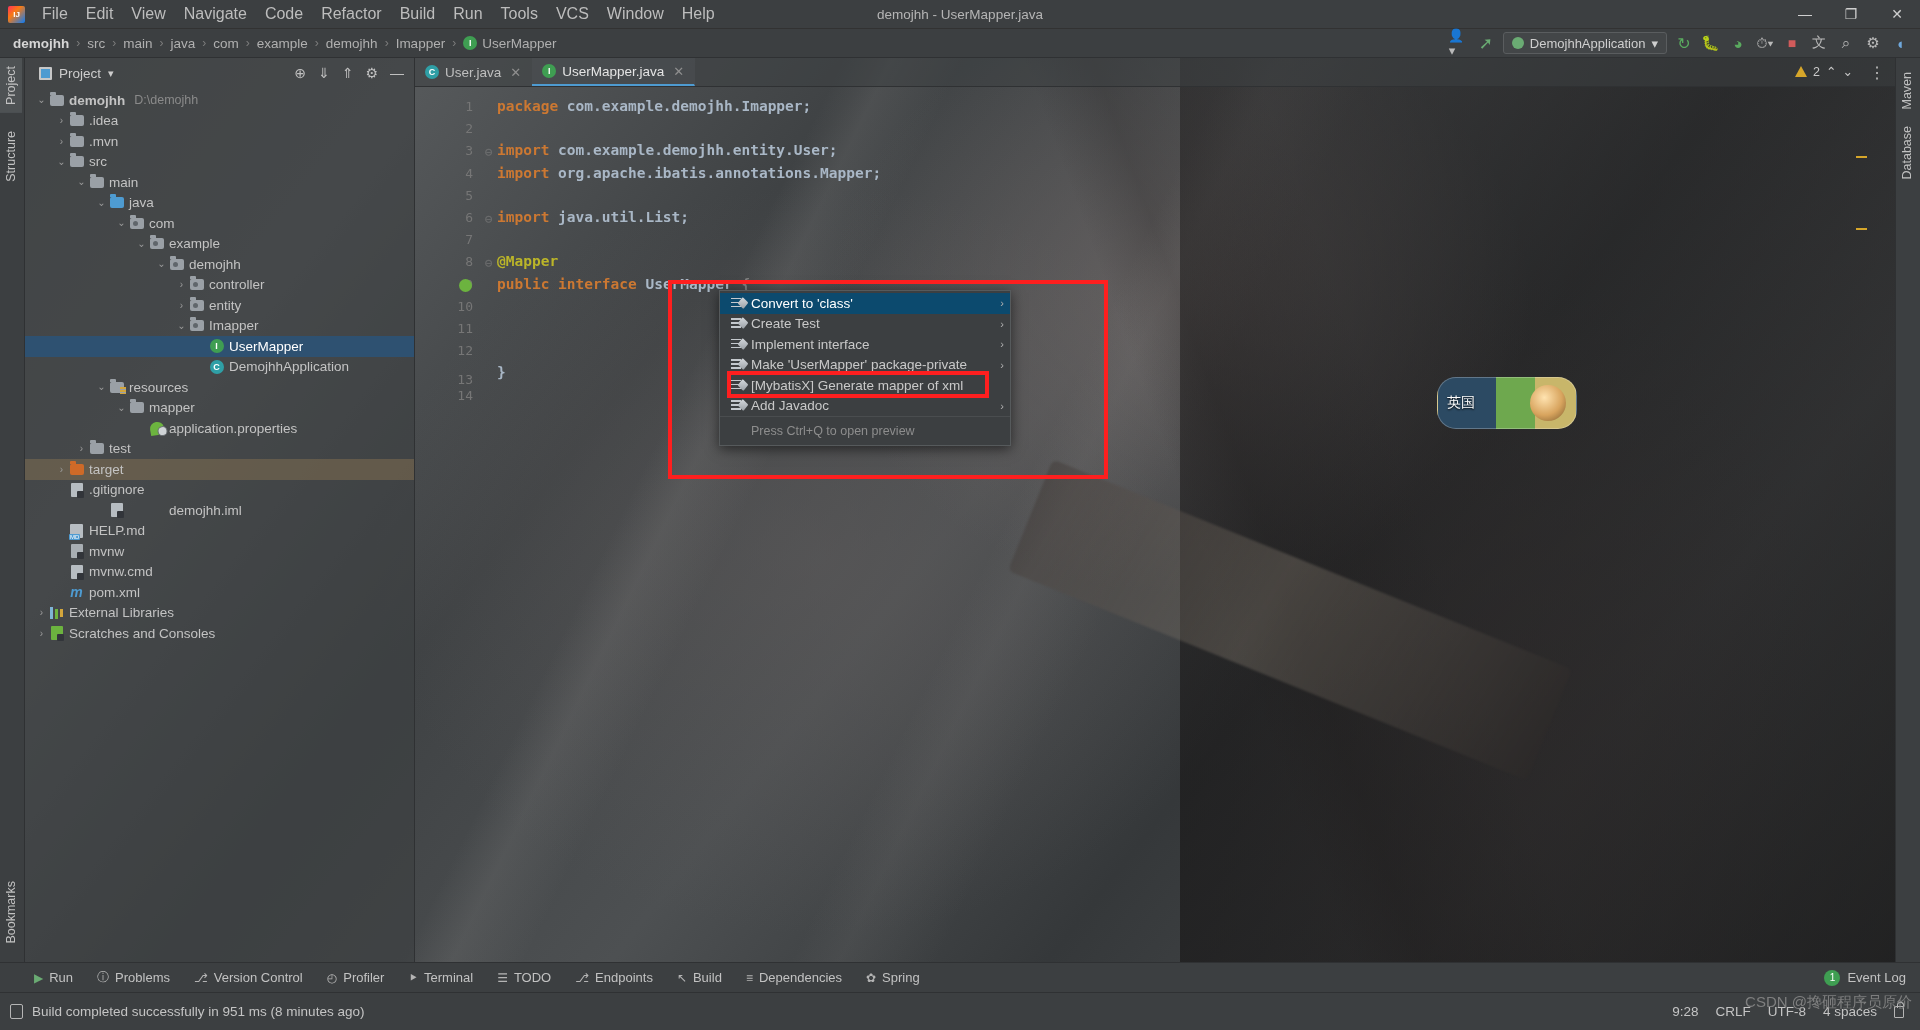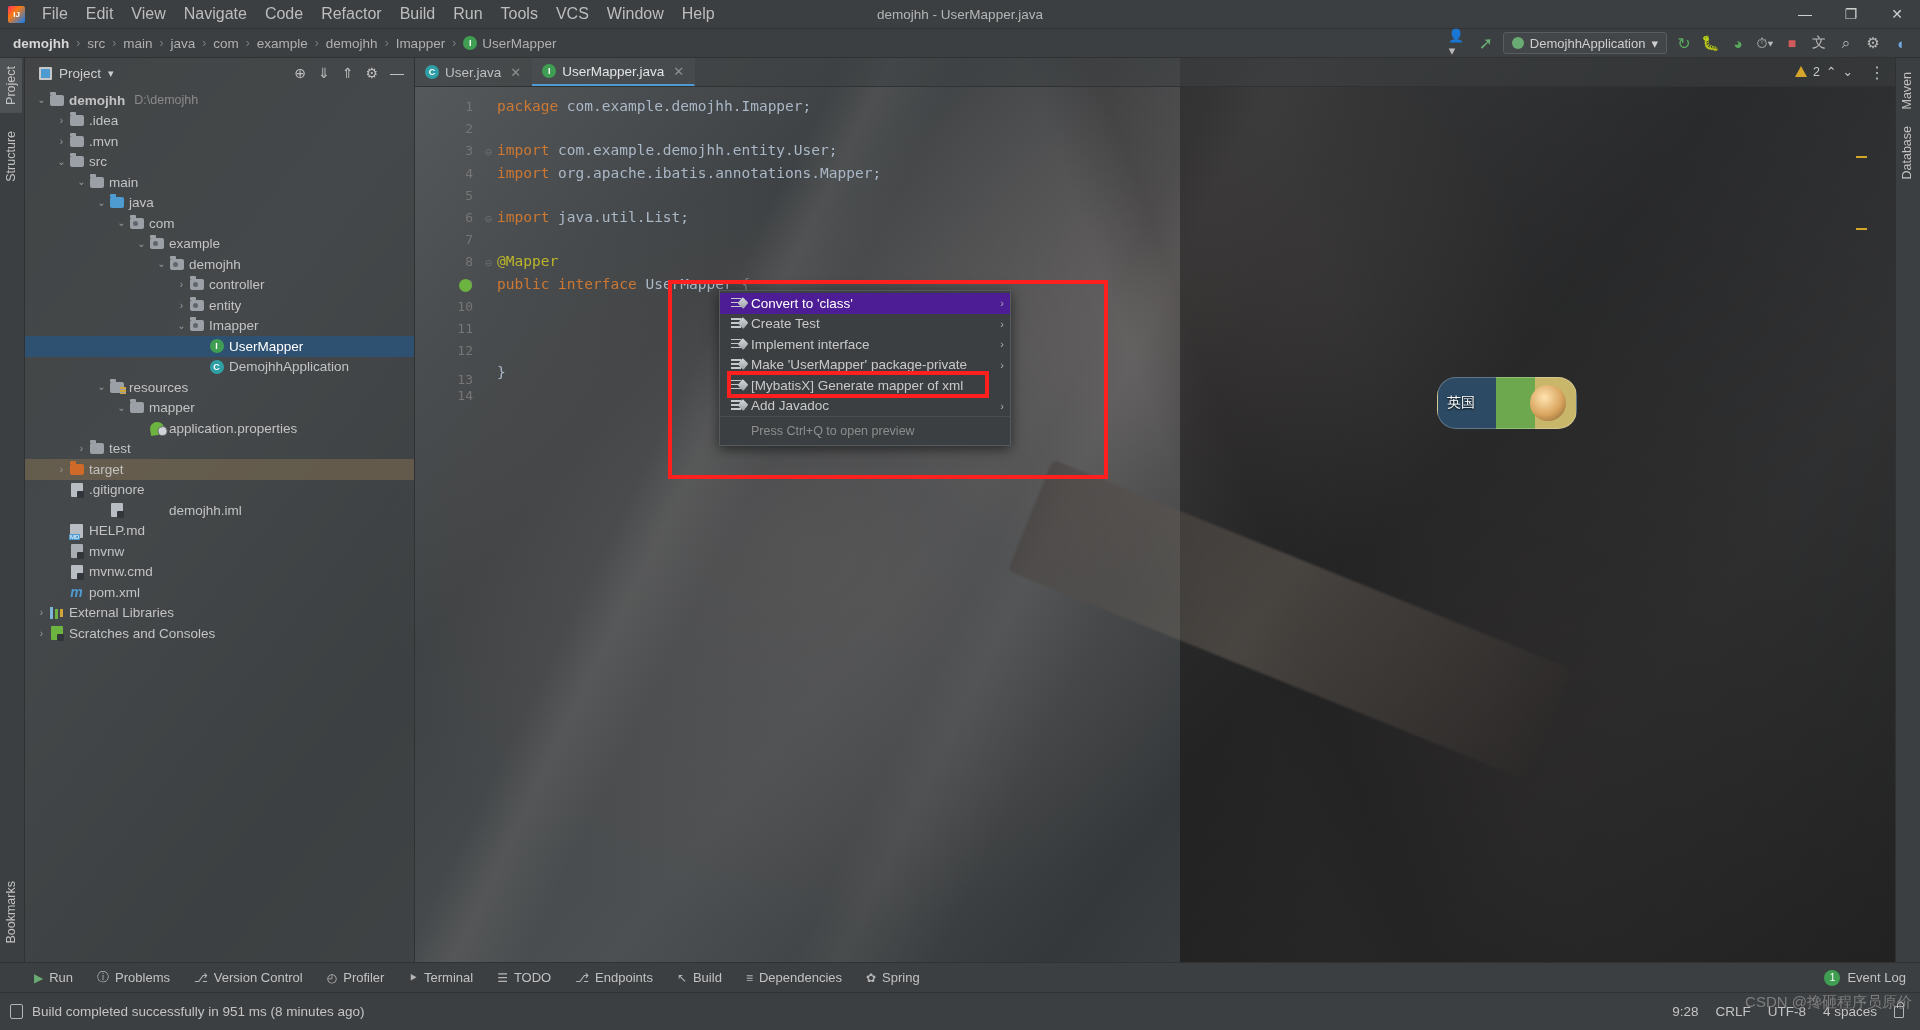--- a/index.html
+++ b/index.html
@@ -128,37 +128,37 @@
   .tabsrow{ height:29px; display:flex; align-items:stretch; background:rgba(60,63,65,.55); border-bottom:1px solid #2f3133;}
   .etab{ display:flex;align-items:center;gap:6px;padding:0 10px; font-size:13.5px; color:#bfbfbf; border-right:1px solid #33363800;}
   .etab.active{ background:rgba(77,81,83,.55); border-bottom:2px solid #4e9bd1; color:#e4e4e4;}
   .xclose{ color:#8f8f8f; font-size:13px; margin-left:3px;}
   .tabmenu{ margin-left:auto; display:flex;align-items:center;padding-right:10px;color:#bdbdbd;}
 
   .codewrap{ position:absolute; top:29px; left:0; right:0; bottom:0; display:flex; }
   .gutter{ width:68px; position:relative; }
   .gline{ position:absolute; right:10px; font-size:13px; color:#767676; font-family:"DejaVu Sans Mono", monospace; text-align:right;}
   .gmark{ position:absolute; left:44px; }
-  .code{ position:relative; flex:1; font-family:"DejaVu Sans Mono", monospace; font-size:14.5px; line-height:22px;}
+  .code{ position:relative; flex:1; font-family:"DejaVu Sans Mono", monospace; font-size:14.5px; line-height:22px;font-weight:bold;}
   .cline{ position:absolute; left:14px; white-space:pre; }
   .kw{color:#cc7832;} .cls{color:#a9b7c6;} .ann{color:#bbb529;} .plain{color:#a9b7c6;}
   .fold-bracket{color:#808080;}
 
   .inspect{ position:absolute; right:42px; top:6px; display:flex;align-items:center;gap:6px;font-size:12.5px;color:#c9c9c9;}
   .warn-tri{width:0;height:0;border-left:6px solid transparent;border-right:6px solid transparent;border-bottom:11px solid #d6a62a;position:relative;}
   .scrollmark{ position:absolute; right:28px; width:11px; height:2px; background:#d6a62a;}
 
   
   .ctxmenu{
     position:absolute; left:719px; top:290px; width:292px; z-index:30;
     background:#3c3f41; border:1px solid #565a5c; box-shadow:0 3px 12px rgba(0,0,0,.55);
     padding:2px 0 0 0; font-size:13.5px;
   }
   .ctxitem{ display:flex;align-items:center; height:20.5px; padding:0 6px 0 11px; color:#c9c9c9; white-space:nowrap;}
-  .ctxitem.hl{ background:#4c1d95; color:#ffffff;}
+  .ctxitem.hl{ background:#0c4a6e; color:#ffffff;}
   .ctxicon{ width:20px; display:inline-flex; align-items:center; color:#b8bdc2;}
   .mico-gen{width:15px;height:13px;position:relative;display:inline-block;}
   .mico-gen:before{content:"";position:absolute;left:0;top:1px;width:10px;height:1.6px;background:#c4c9ce;
     box-shadow:0 4px 0 #c4c9ce, 0 8px 0 #c4c9ce;}
   .mico-gen:after{content:"";position:absolute;right:-1px;top:2px;width:8px;height:8px;
     background:linear-gradient(135deg,#d6dade,#9aa0a6); transform:rotate(45deg) skew(6deg);border-radius:1px;}
   .chev{ margin-left:auto; color:#b0b0b0; font-size:11px; padding-left:18px;}
   .ctxhint{ padding:7px 11px 7px 31px; color:#8d8d8d; font-size:12.5px; border-top:1px solid #4a4d4f;}
 
   

